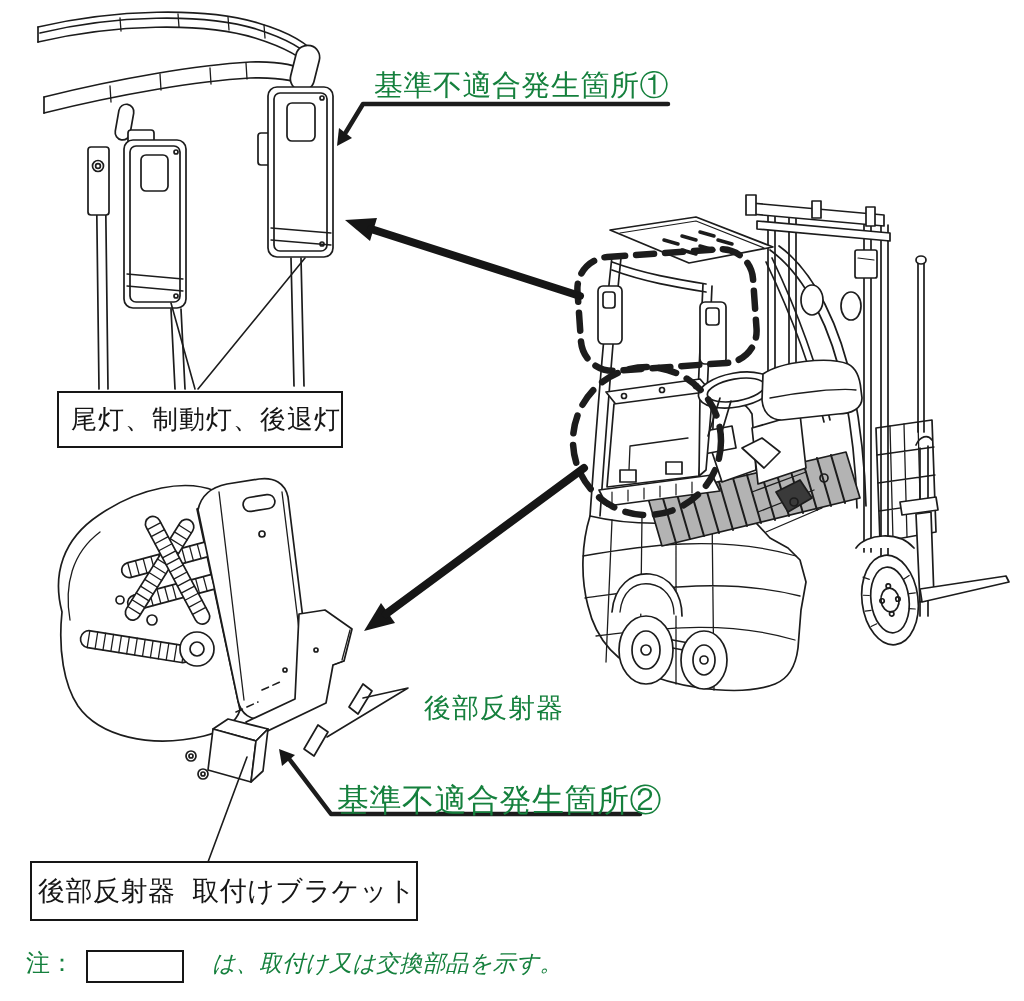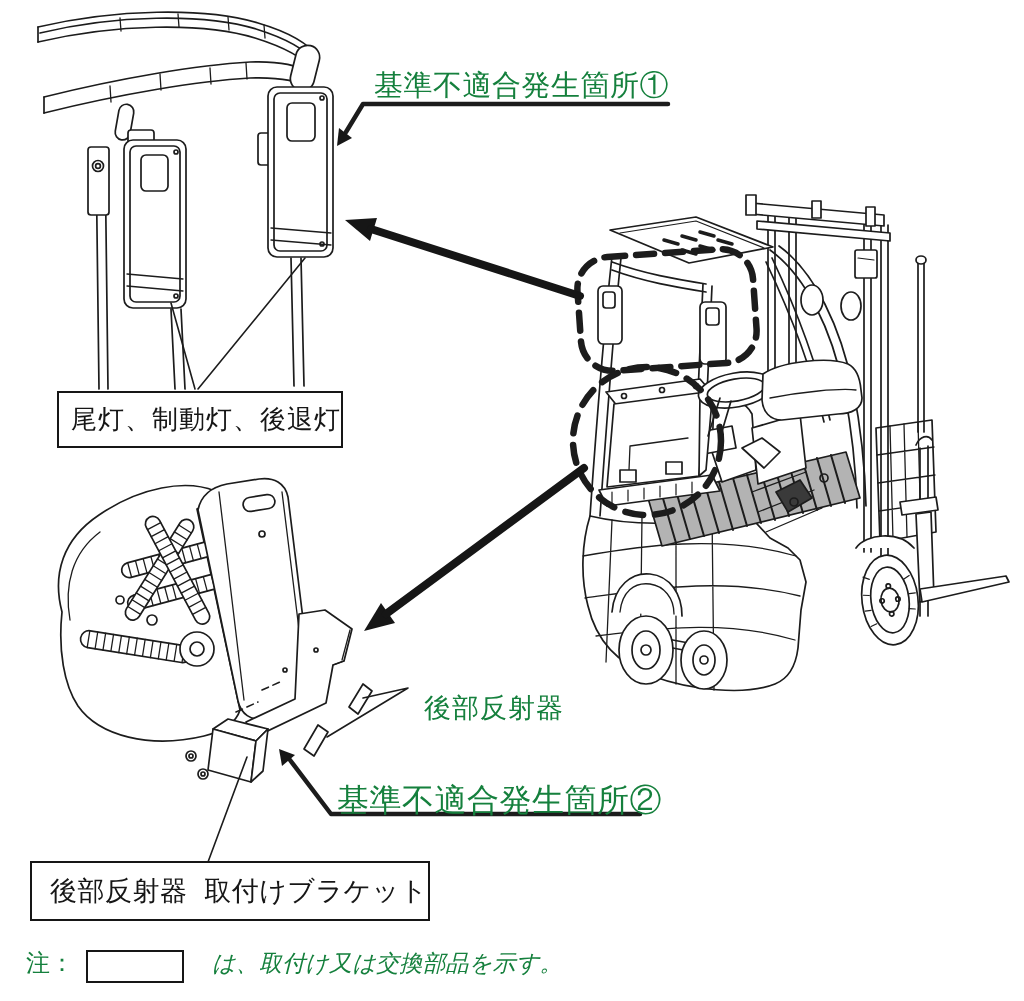--- a/index.html
+++ b/index.html
@@ -5,21 +5,21 @@
   html,body{margin:0;padding:0;background:#fff;}
   .page{position:relative;width:1024px;height:1001px;background:#fff;overflow:hidden;
         font-family:"Liberation Serif","DejaVu Serif",serif;color:#161616;}
   .page svg{position:absolute;left:0;top:0;}
   .lbl{position:absolute;white-space:nowrap;color:#15803d;}
   .callout1{left:374px;top:66px;font-size:29px;letter-spacing:0.5px;}
   .callout2{left:337px;top:779px;font-size:32px;letter-spacing:0.5px;}
   .reflbl{left:424px;top:690px;font-size:27px;letter-spacing:1px;}
   .labelbox{position:absolute;border:2.6px solid #161616;display:flex;align-items:center;justify-content:flex-end;background:#fff;font-family:Liberation Mono, monospace;}
   .lightsbox{left:57px;top:391px;width:282px;height:53px;font-size:26px;letter-spacing:1px;}
-  .bracketbox{left:30px;top:861px;width:384px;height:56px;font-size:27px;letter-spacing:0.5px;padding-left:12px;}
+  .bracketbox{left:30px;top:861px;width:384px;height:56px;font-size:27px;letter-spacing:0.5px;}
   .noteprefix{left:26px;top:947px;font-size:24px;}
   .notesymbol{position:absolute;left:86px;top:950px;width:94px;height:29px;border:2.4px solid #161616;background:#fff;}
   .notetext{left:212px;top:948px;font-size:23px;letter-spacing:0.2px;font-style:italic;}
 </style>
 </head>
 <body>
 
 <div class="page">
 
 <svg width="1024" height="1001" viewBox="0 0 1024 1001" fill="none" stroke="#1c1c1c" stroke-width="1.7" stroke-linecap="round" stroke-linejoin="round">

